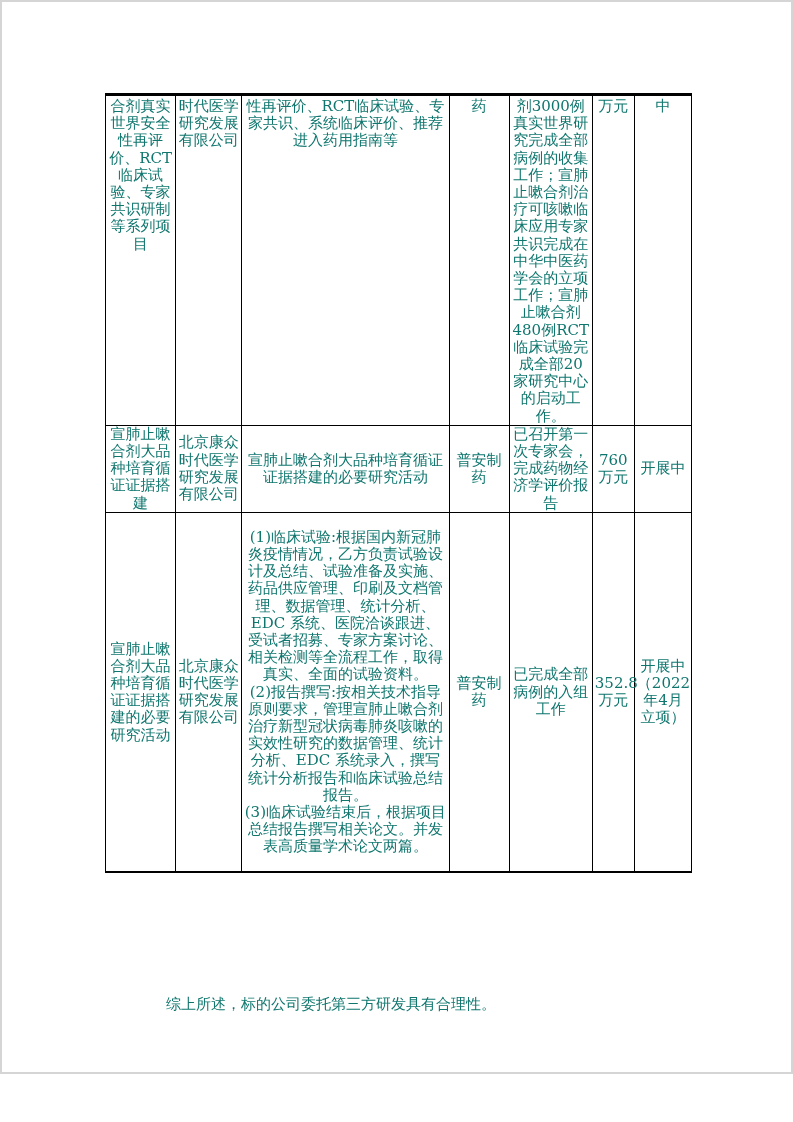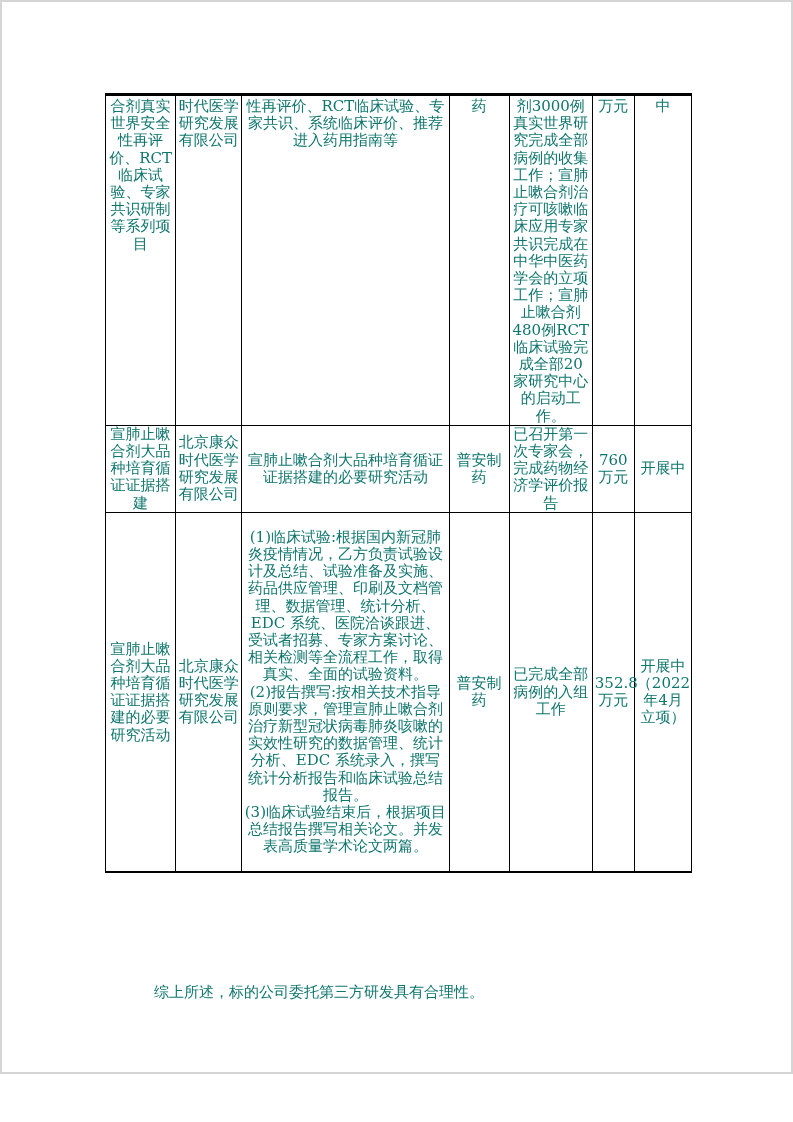--- a/index.html
+++ b/index.html
@@ -41,21 +41,21 @@
   tr.row-cont td.c3{text-align:center;}
   td.c6{padding:0 2px;margin-left:24px;}
   td.c7{padding:0 8px;}
   tr.h1{height:316px;}
   tr.h2{height:86px;}
   tr.h3{height:102px;}
   tr.h4{height:360px;}
   .summary{
     position:absolute;
     left:152px;top:981px;
-    margin:0;
+    margin:12px;
     font-size:15px;
     line-height:19px;
     width:560px;
   }
   .page-number{
     position:absolute;
     left:598px;top:1070px;
     font-size:18px;
     font-weight:bold;
     letter-spacing:0.5px;

